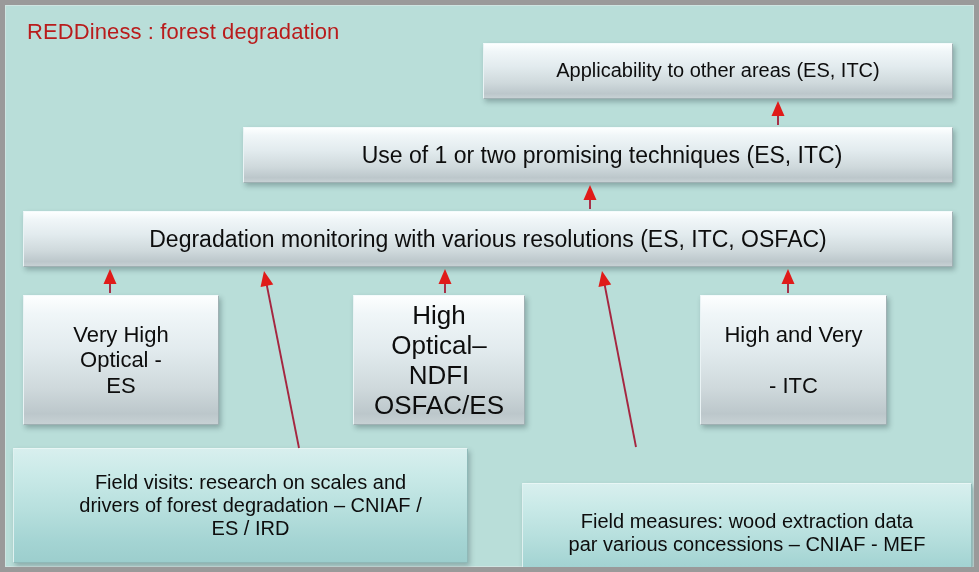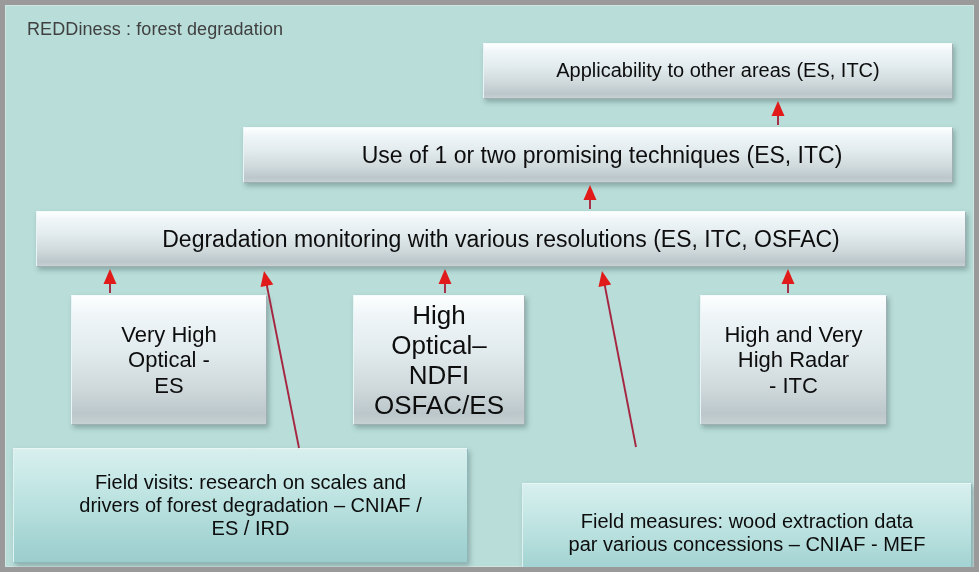--- a/index.html
+++ b/index.html
@@ -24,22 +24,22 @@
     position: absolute;
     left: 0; top: 0; right: 0; bottom: 0;
     box-shadow: inset 0 0 0 1px #cfe5e2;
     pointer-events: none;
   }
 
   .title {
     position: absolute;
     left: 22px;
     top: 14px;
-    font-size: 18px;
-    color: #404040;
+    font-size: 22px;
+    color: #b91c1c;
     letter-spacing: 0.1px;
     white-space: nowrap;
   }
 
   
   .box {
     position: absolute;
     box-sizing: border-box;
     display: flex;
     align-items: center;
@@ -71,23 +71,23 @@
         #caeae8 22%,
         #b6dfdd 55%,
         #a4d4d3 82%,
         #9ccecd 100%);
     box-shadow: 2px 3px 5px rgba(40,60,65,0.30);
   }
 
   
   #box-applicability { left: 478px; top: 38px;  width: 470px; height: 56px;  font-size: 20px; }
   #box-techniques    { left: 238px; top: 122px; width: 710px; height: 56px;  font-size: 23px; padding-left: 8px; }
-  #box-monitoring    { left: 31px;  top: 206px; width: 930px; height: 56px;  font-size: 23px; }
+  #box-monitoring    { left: 18px;  top: 206px; width: 930px; height: 56px;  font-size: 23px; }
 
-  #box-vho { left: 18px;  top: 290px; width: 196px; height: 130px; font-size: 22px; margin-left: 48px; }
+  #box-vho { left: 18px;  top: 290px; width: 196px; height: 130px; font-size: 22px; }
   #box-ndfi{ left: 348px; top: 290px; width: 172px; height: 130px; font-size: 26px; }
   #box-radar{left: 695px; top: 290px; width: 187px; height: 130px; font-size: 22px; }
 
   #box-field-visits   { left: 8px;   top: 443px; width: 455px; height: 115px; font-size: 20px; padding-left: 20px; }
   #box-field-measures { left: 517px; top: 458px; width: 450px; height: 100px; font-size: 20px; margin-top: 20px; }
 
   
   #arrows {
     position: absolute;
     left: 0; top: 0;
@@ -126,21 +126,21 @@
     <span class="txt">
       <span>High Optical–</span><br>
       <span>NDFI</span><br>
       <span>OSFAC/ES</span>
     </span>
   </div>
 
   <div class="box" id="box-radar">
     <span class="txt">
       <span>High and Very</span><br>
-      <span>High Radar</span><br>
+      <br>
       <span>- ITC</span>
     </span>
   </div>
 
   <div class="box teal" id="box-field-visits">
     <span class="txt">
       <span>Field visits: research on scales and</span><br>
       <span>drivers of forest degradation – CNIAF /</span><br>
       <span>ES / IRD</span>
     </span>

